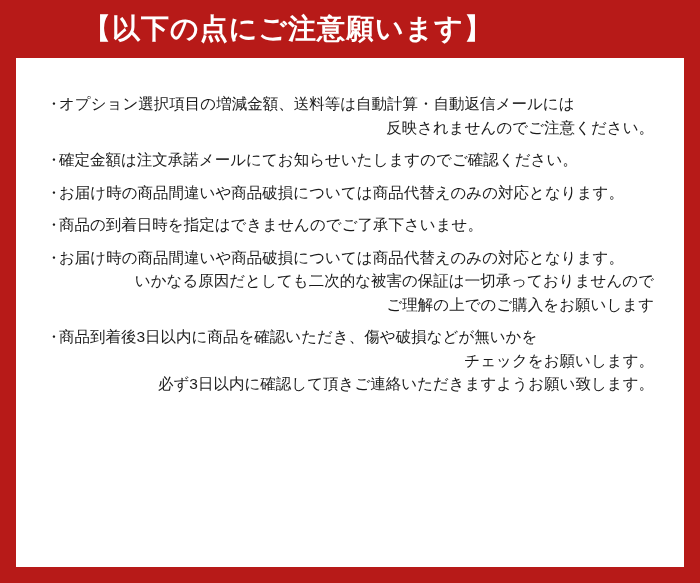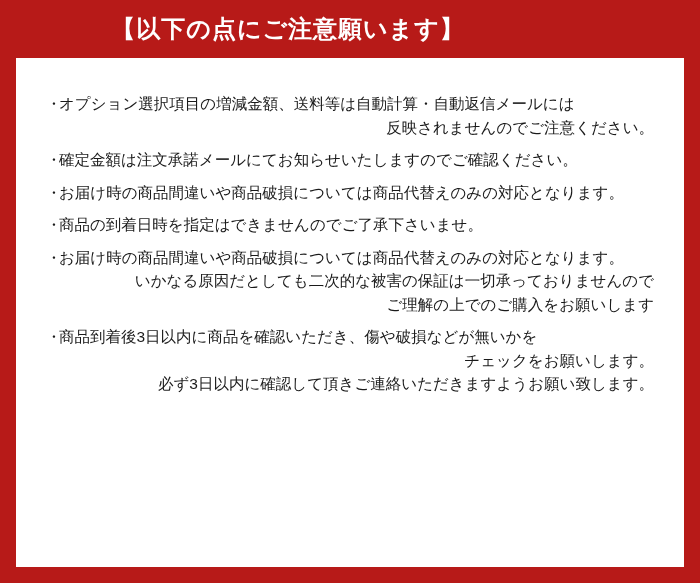--- a/index.html
+++ b/index.html
@@ -23,21 +23,21 @@
   .notice-title {
     position: absolute;
     top: 0;
     left: 0;
     width: 576px;
     height: 58px;
     display: flex;
     align-items: center;
     justify-content: center;
     color: #ffffff;
-    font-size: 24px;
+    font-size: 28px;
     font-weight: bold;
     letter-spacing: 1px;
   }
   .notice-body {
     position: absolute;
     top: 58px;
     left: 16px;
     width: 668px;
     height: 509px;
     background: #ffffff;

